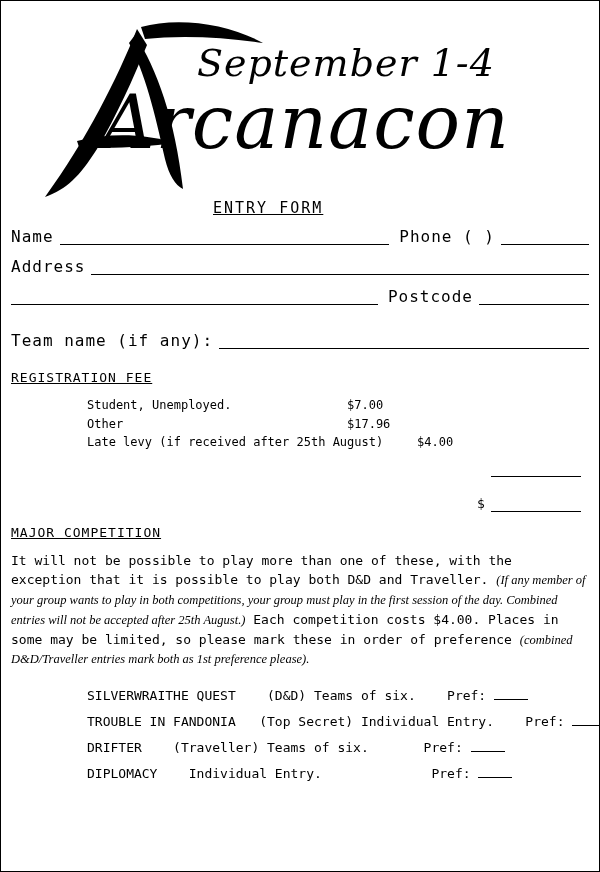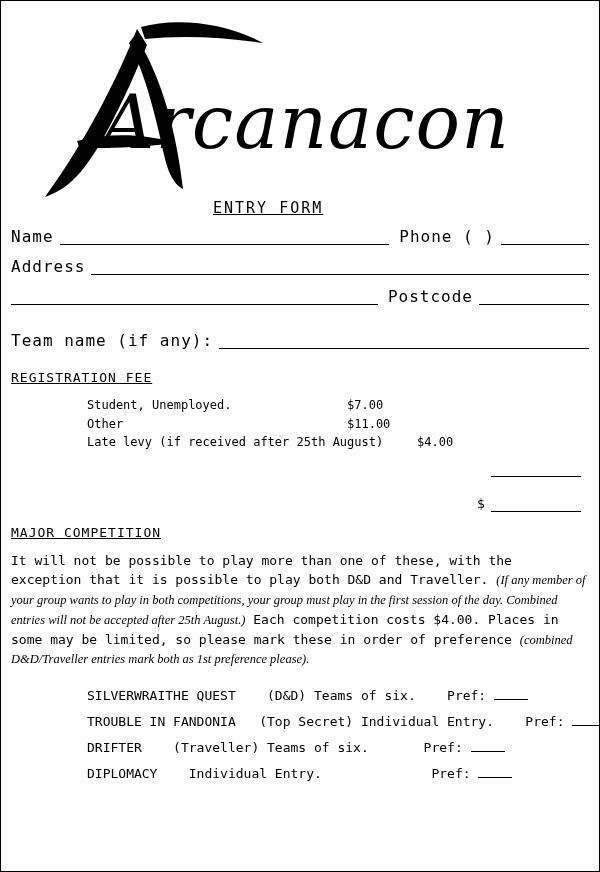--- a/index.html
+++ b/index.html
@@ -153,20 +153,21 @@
 <div class="page">
 
   <div class="masthead">
     <svg class="logo-svg" width="560" height="200" viewBox="0 0 560 200">
 
       <path d="M120 20 C 100 70, 70 130, 28 188 C 50 180, 62 168, 80 140 C 100 106, 116 70, 130 36 Z" fill="#000"></path>
       <path d="M118 26 C 140 60, 158 110, 166 180 C 158 176, 152 166, 148 150 C 138 104, 128 64, 112 34 Z" fill="#000"></path>
       <path d="M60 132 C 90 124, 126 124, 158 134 C 128 138, 92 140, 62 138 Z" fill="#000"></path>
       <path d="M124 18 C 160 8, 210 14, 246 34 C 208 28, 162 26, 128 30 Z" fill="#000"></path>
     </svg>
+    <div class="date-text">September 1-4</div>
     <div class="title-text">Arcanacon</div>
     <div class="entry-form-heading">ENTRY FORM</div>
   </div>
 
   <div class="form-area">
 
     <div class="row">
       <span class="lbl">Name</span>
       <span class="rule"></span>
       <span class="gap"></span>
@@ -193,21 +194,21 @@
 
     <div class="section-heading">REGISTRATION FEE</div>
 
     <div class="fee-table">
       <div class="fee-row">
         <span class="fee-desc">Student, Unemployed.</span>
         <span class="fee-amt">$7.00</span>
       </div>
       <div class="fee-row">
         <span class="fee-desc">Other</span>
-        <span class="fee-amt">$11.00</span>
+        <span class="fee-amt">$17.96</span>
       </div>
       <div class="fee-row">
         <span class="fee-desc" style="width:330px">Late levy (if received after 25th August)</span>
         <span class="fee-amt">$4.00</span>
       </div>
     </div>
 
     <div class="total-lines">
       <div class="total-line"></div>
       <div class="total-line second">

